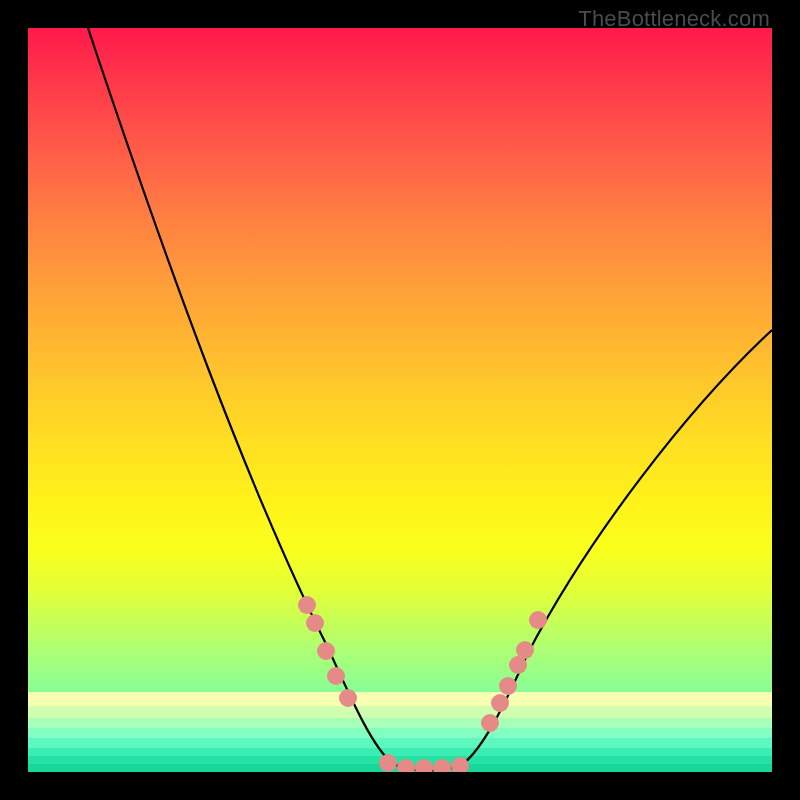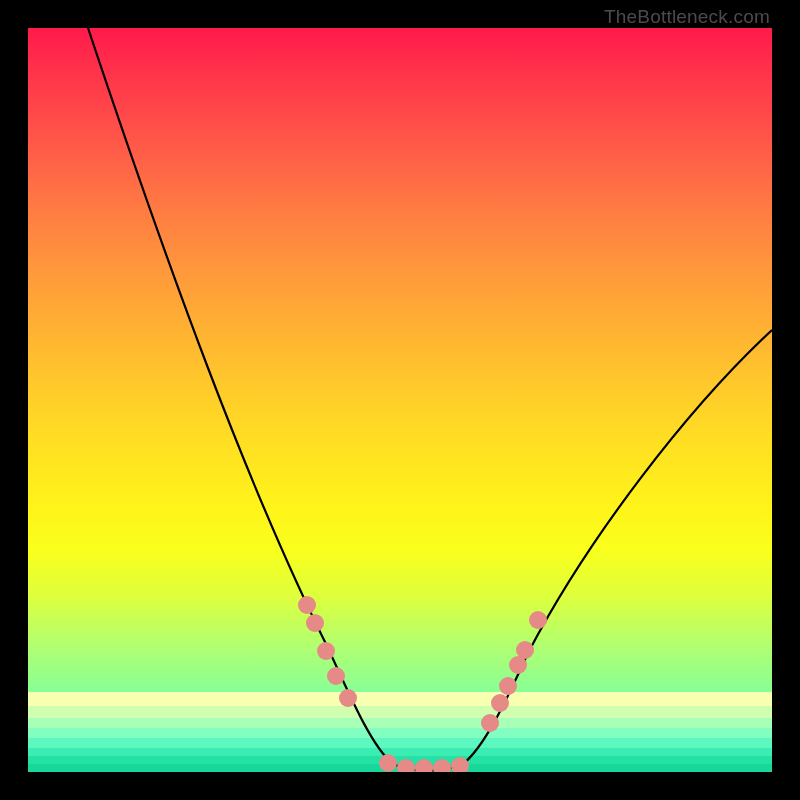--- a/index.html
+++ b/index.html
@@ -59,21 +59,21 @@
     pointer-events: none;
   }
   .bottom-strata div {
     width: 100%;
   }
   .watermark {
     position: absolute;
     top: 6px;
     right: 30px;
     color: #4b4b4b;
-    font-size: 19px;
+    font-size: 22px;
     font-weight: 500;
     letter-spacing: 0.2px;
     user-select: none;
   }
   svg.curve {
     position: absolute;
     left: 0;
     top: 0;
     width: 100%;
     height: 100%;

